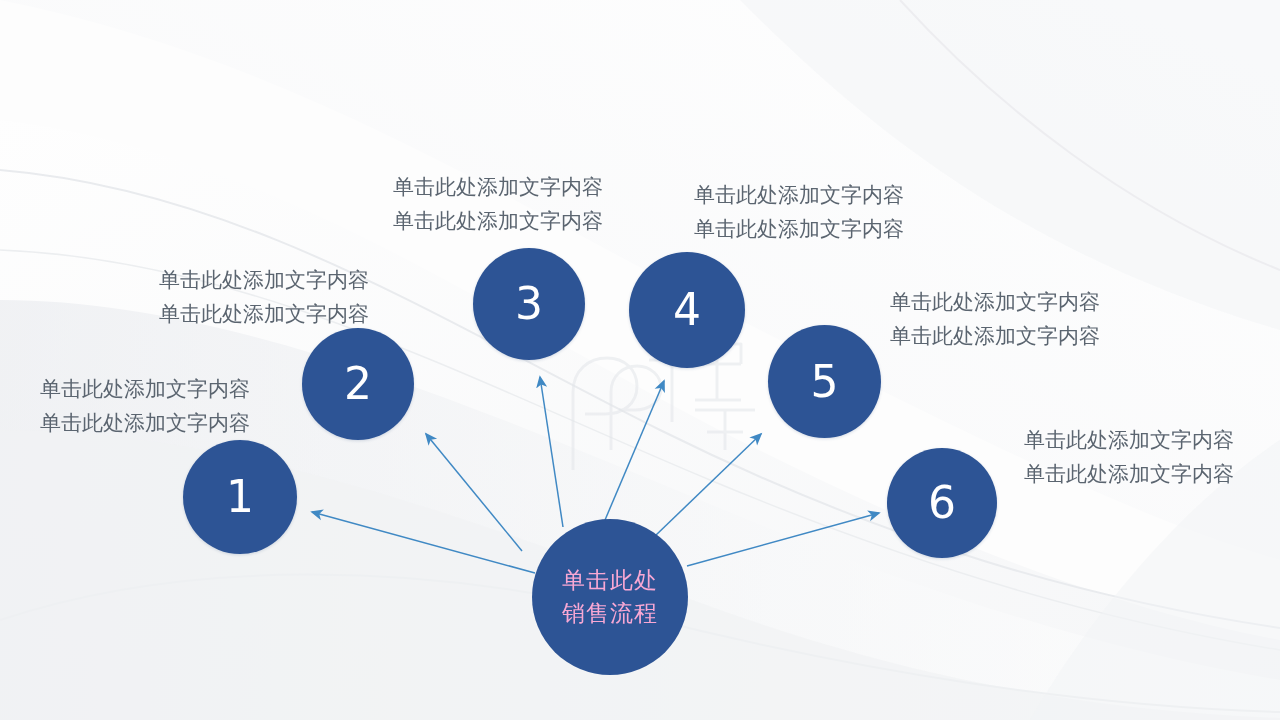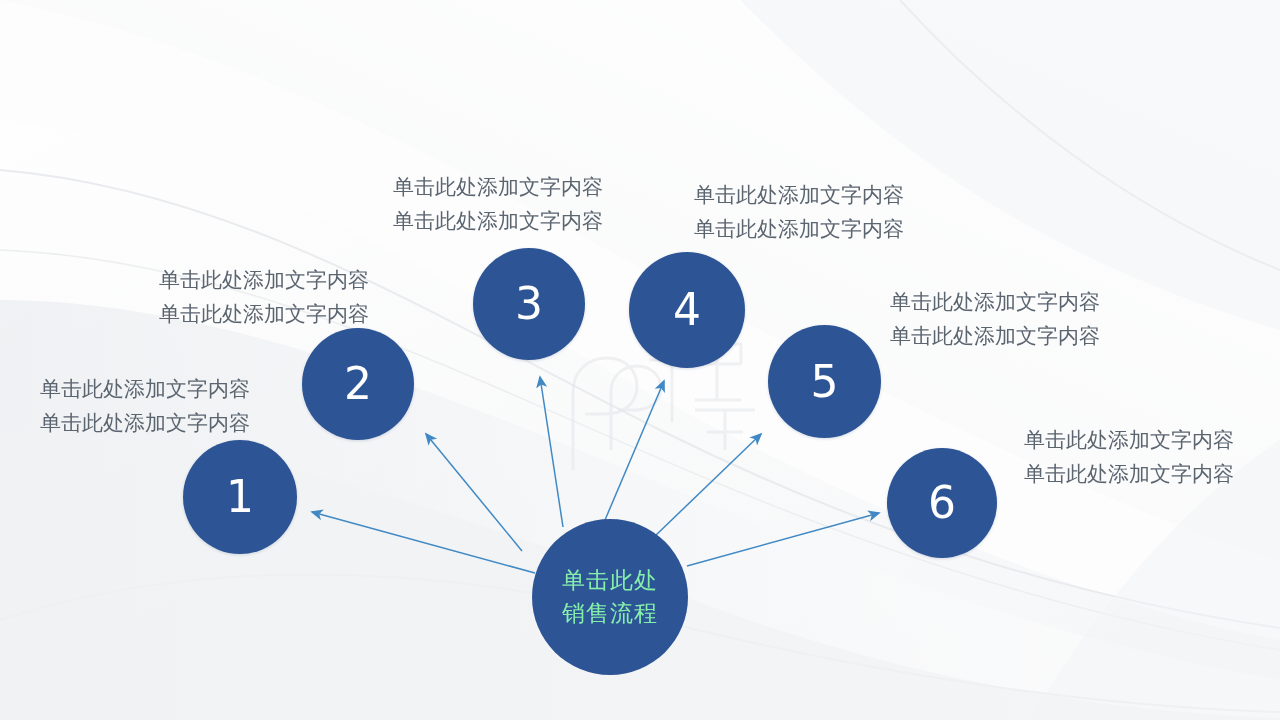--- a/index.html
+++ b/index.html
@@ -46,21 +46,21 @@
     font-family:"DejaVu Sans","Liberation Sans",sans-serif;
     user-select:none;
   }
   .center-node{
     position:absolute;border-radius:50%;
     background:#2d5495;
     display:flex;flex-direction:column;align-items:center;justify-content:center;
     z-index:4;
   }
   .center-node .ctxt{
-    color:#86efac;font-size:23px;line-height:1.42;text-align:center;
+    color:#f9a8d4;font-size:23px;line-height:1.42;text-align:center;
     font-family:"DejaVu Sans","Liberation Sans",sans-serif;
     letter-spacing:1px;
   }
 
   
   .caption{
     position:absolute;z-index:4;
     color:#5b6570;
     font-family:"DejaVu Sans","Liberation Sans",sans-serif;
     font-size:21px;line-height:1.62;white-space:nowrap;

